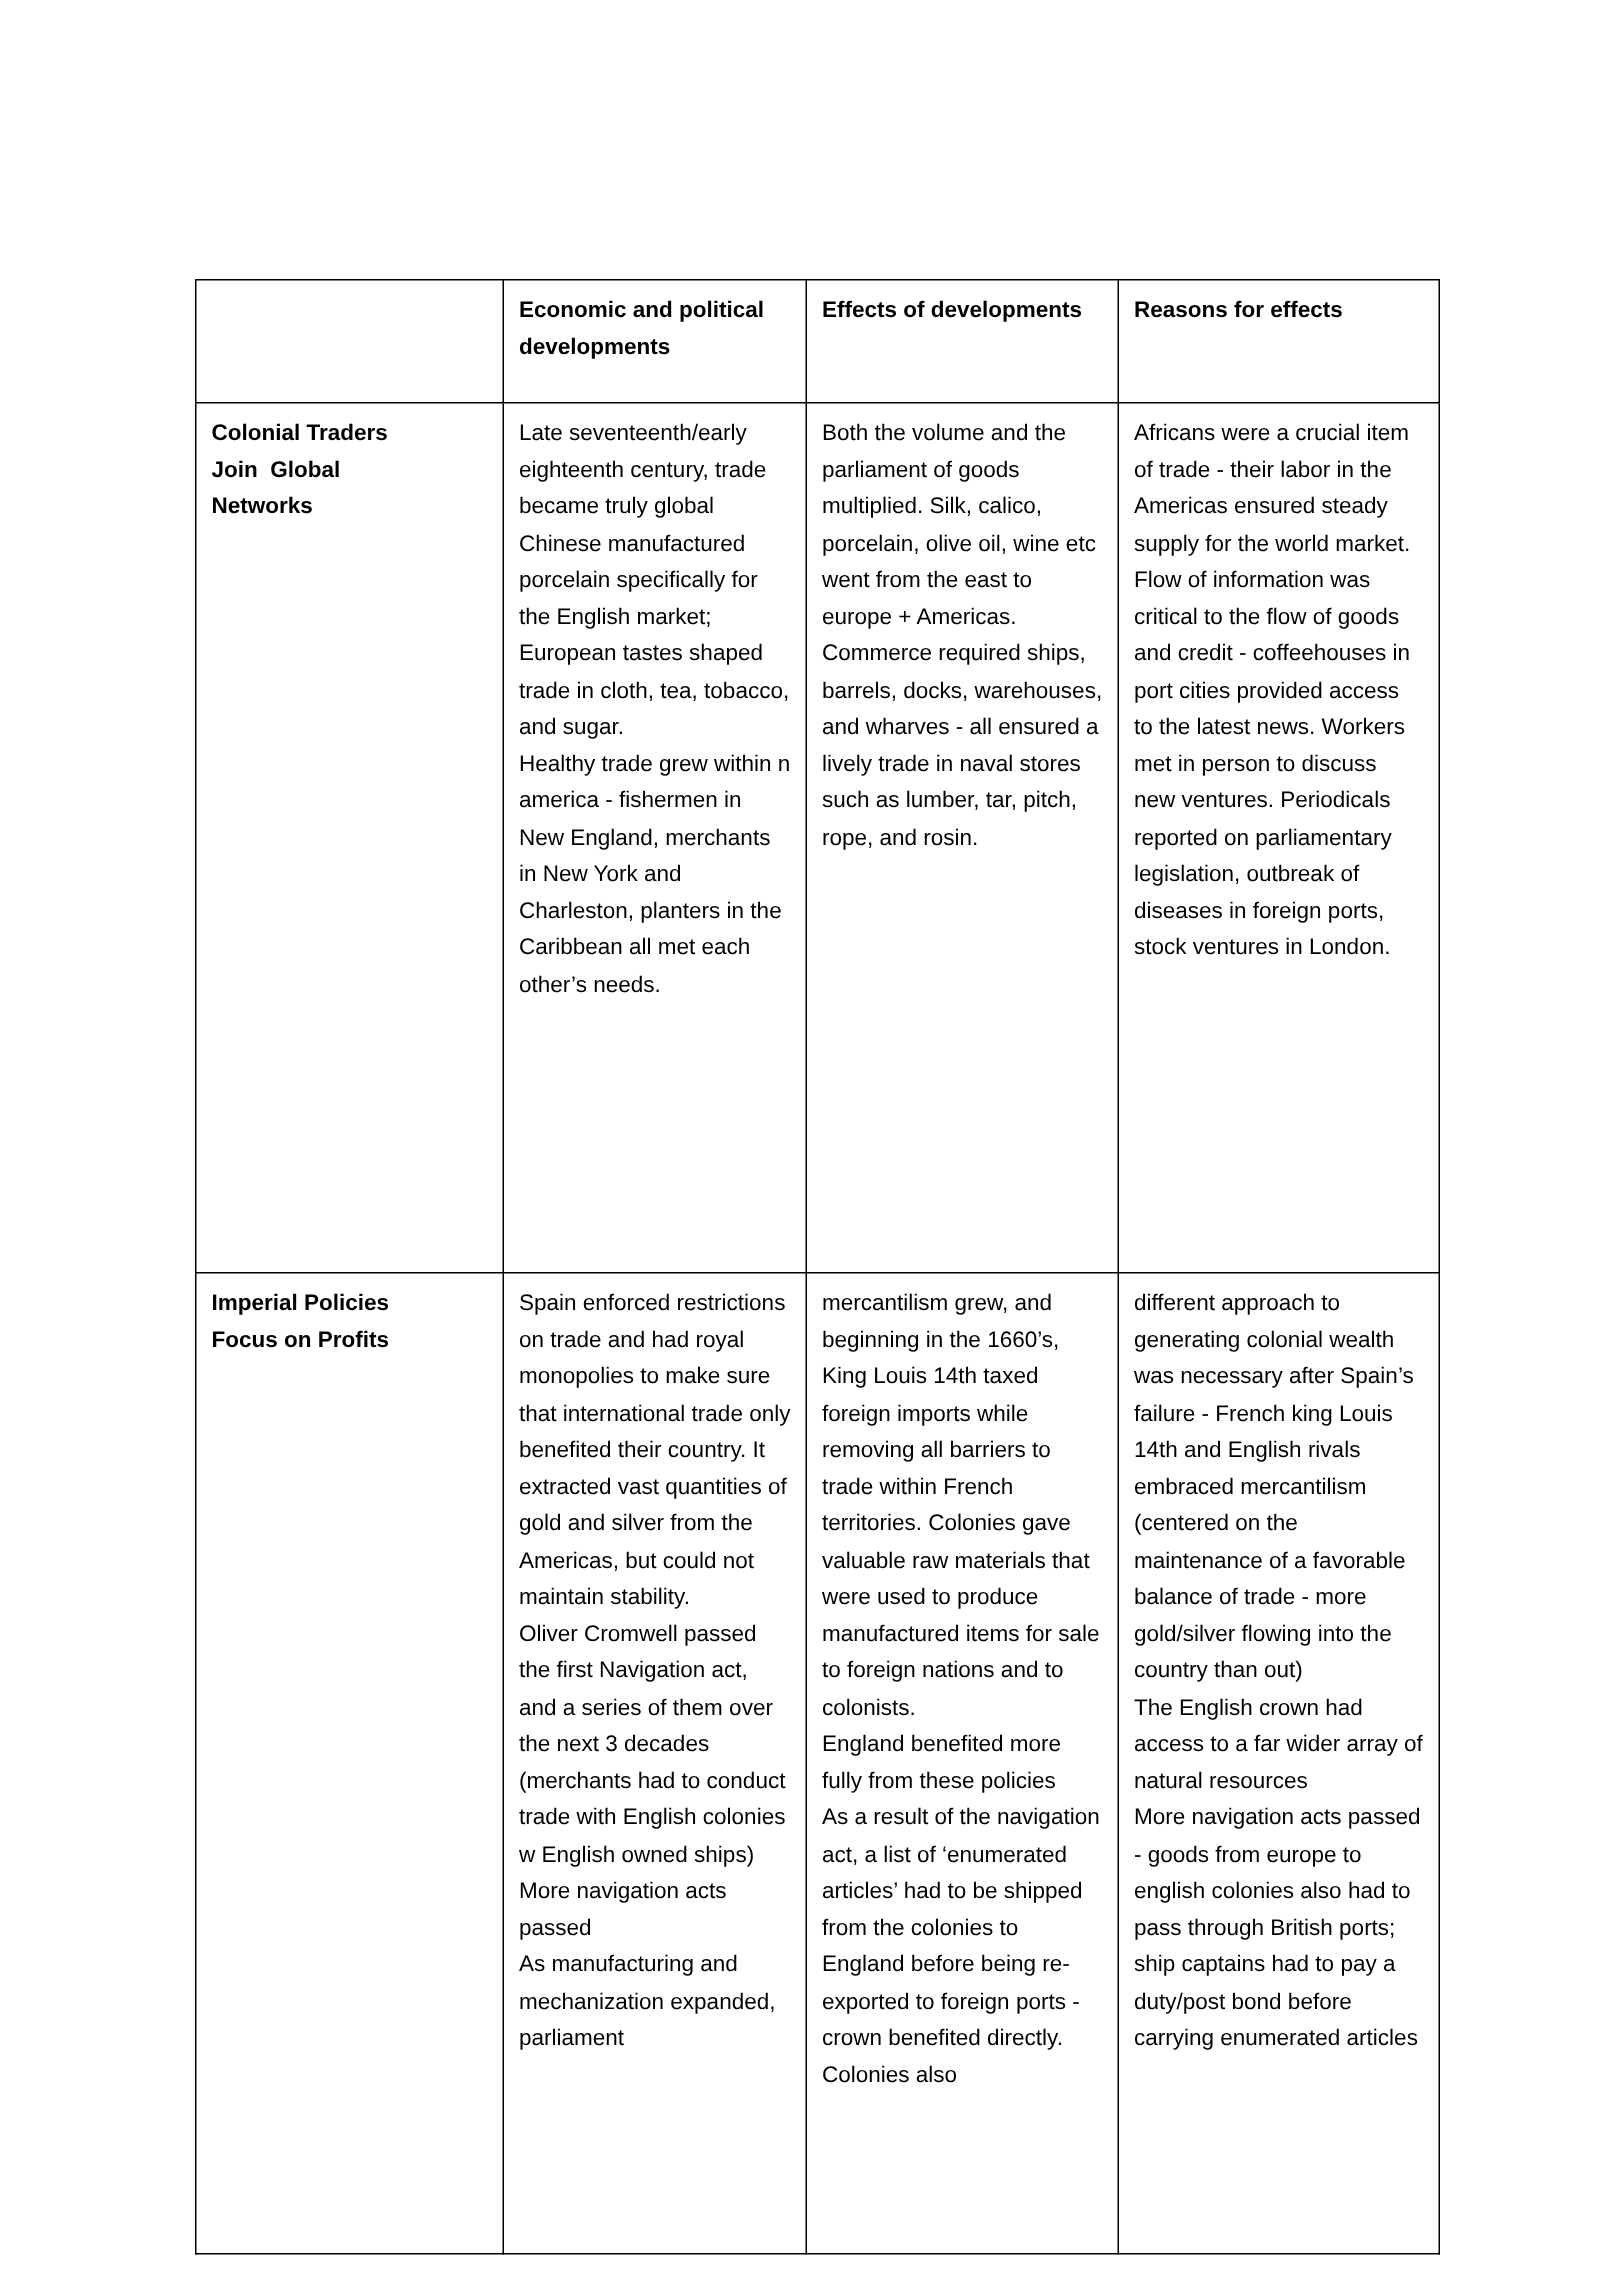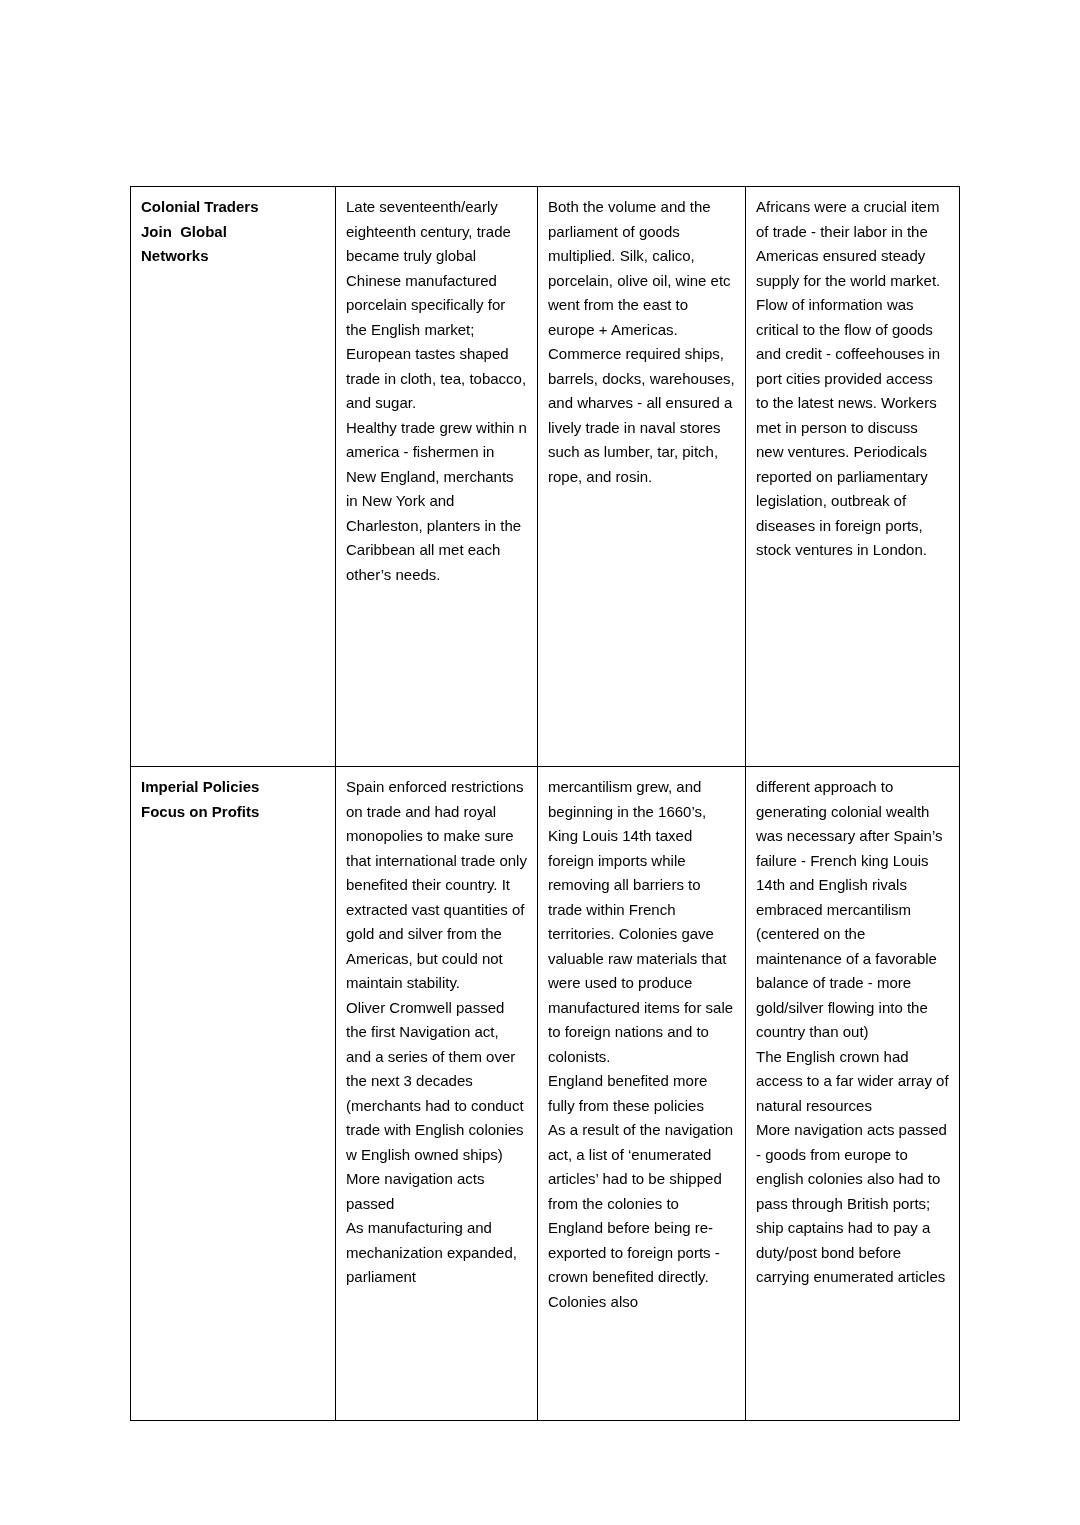--- a/index.html
+++ b/index.html
@@ -51,20 +51,26 @@
 
 <div class="page">
   <table class="doc-table">
     <colgroup>
       <col style="width:205px">
       <col style="width:202px">
       <col style="width:208px">
       <col style="width:214px">
     </colgroup>
     <tbody>
+      <tr class="header-row">
+        <th></th>
+        <th>Economic and political developments</th>
+        <th>Effects of developments</th>
+        <th>Reasons for effects</th>
+      </tr>
       <tr class="row-traders">
         <td class="row-label">Colonial Traders
 Join  Global
 Networks</td>
         <td>Late seventeenth/early eighteenth century, trade became truly global
 Chinese manufactured porcelain specifically for the English market; European tastes shaped trade in cloth, tea, tobacco, and sugar.
 Healthy trade grew within n america - fishermen in New England, merchants in New York and Charleston, planters in the Caribbean all met each other’s needs.</td>
         <td>Both the volume and the parliament of goods multiplied. Silk, calico, porcelain, olive oil, wine etc went from the east to europe + Americas.
 Commerce required ships, barrels, docks, warehouses, and wharves - all ensured a lively trade in naval stores such as lumber, tar, pitch, rope, and rosin.</td>
         <td>Africans were a crucial item of trade - their labor in the Americas ensured steady supply for the world market.

